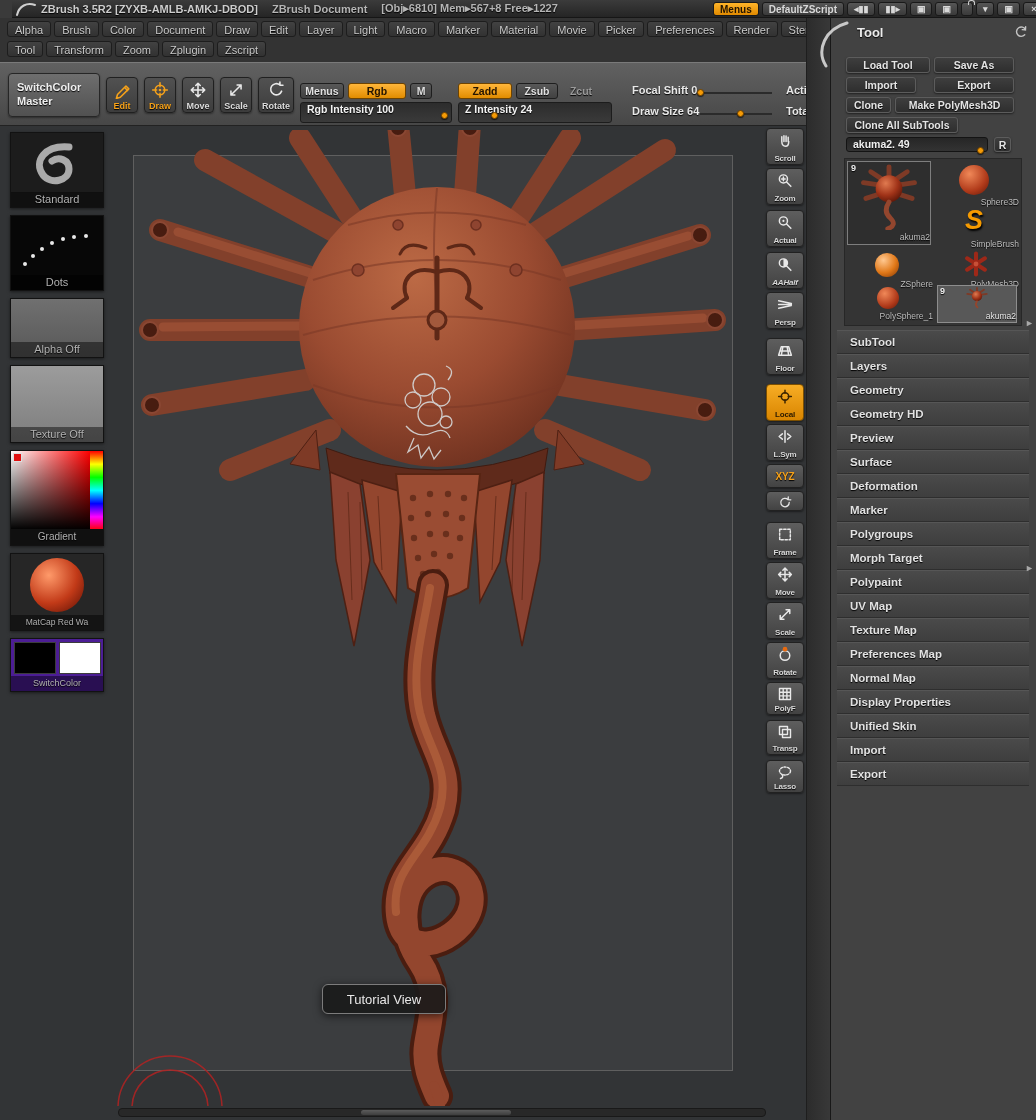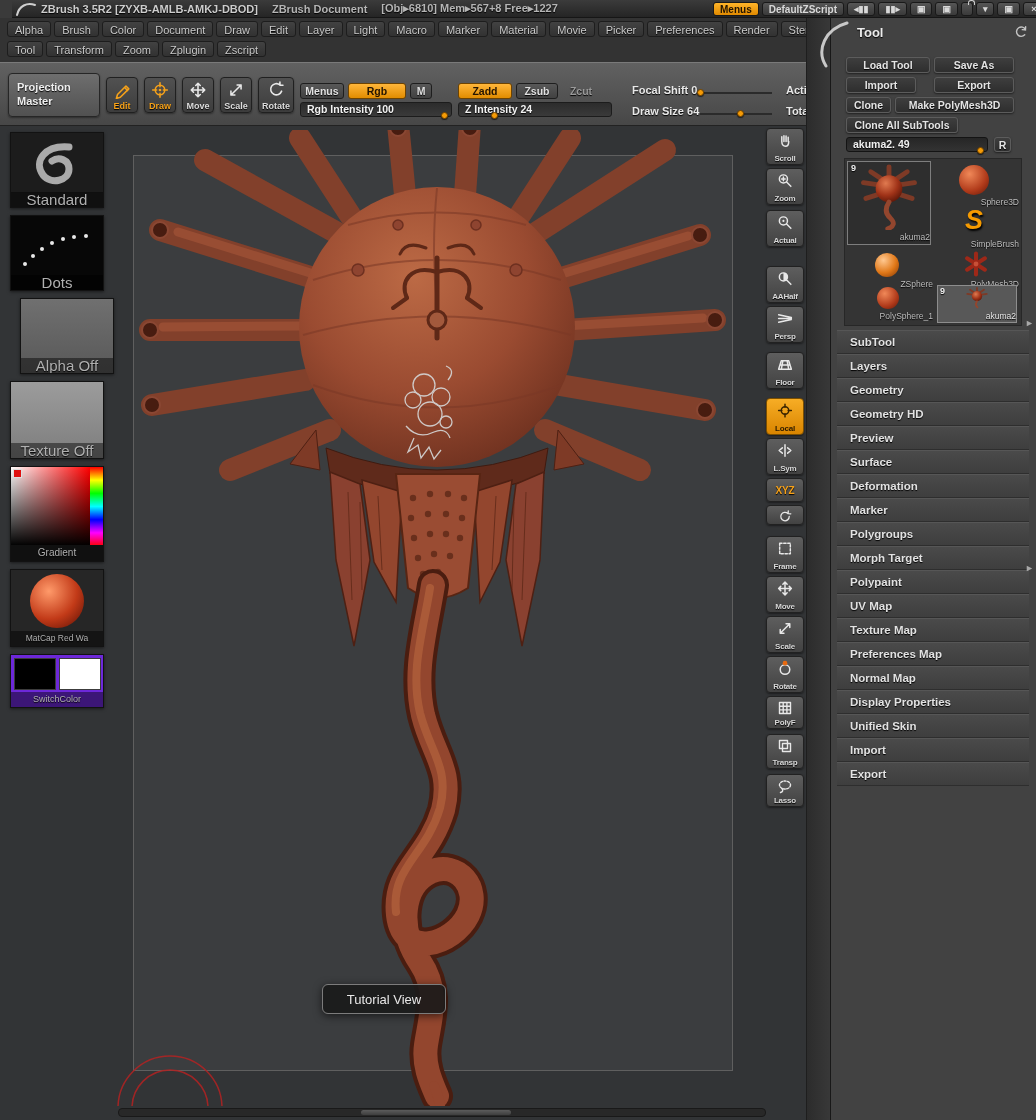--- a/index.html
+++ b/index.html
@@ -41,21 +41,21 @@
     border:1px solid #202020; border-radius:4px; box-shadow:0 1px 2px rgba(0,0,0,.4); }
   .mode-btn svg { position:absolute; left:50%; top:3px; transform:translateX(-50%); }
   .mode-btn .ml { position:absolute; bottom:1px; width:100%; text-align:center; font-size:9px;
     font-weight:bold; color:#dcdcdc; text-shadow:0 1px 1px #000; }
   .mode-btn.hot .ml { color:#f5a11a; }
   .small-btn { position:absolute; height:16px; background:linear-gradient(#585858,#414141);
     border:1px solid #1e1e1e; border-radius:3px; color:#e0e0e0; font-size:10.5px; font-weight:bold;
     line-height:14px; text-align:center; text-shadow:0 1px 1px #000; }
   .small-btn.sel { background:linear-gradient(#ffb63a,#e18c00); color:#241400; text-shadow:none; border-color:#6e4300; }
   .small-btn.dim { background:none; border-color:transparent; color:#9a9a9a; box-shadow:none; }
-  .slider { position:absolute; height:15px; background:linear-gradient(#2c2c2c,#3a3a3a);
+  .slider { position:absolute; height:21px; background:linear-gradient(#2c2c2c,#3a3a3a);
     border:1px solid #1c1c1c; border-radius:3px; color:#f2f2f2; font-size:10.5px; font-weight:bold;
     line-height:13px; padding-left:6px; text-shadow:0 1px 1px #000; }
   .odot { position:absolute; width:7px; height:7px; background:#f59b07; border:1px solid #6e4200;
     border-radius:50%; box-shadow:0 1px 1px rgba(0,0,0,.6); }
   .tlabel { position:absolute; font-size:11px; font-weight:bold; color:#e8e8e8; text-shadow:0 1px 1px #000; }
   .tline { position:absolute; height:2px; background:#2b2b2b; }
 
   
   #canvas { position:absolute; left:0; top:126px; width:806px; height:994px; background:#323436; }
   #docframe { position:absolute; left:133px; top:29px; width:600px; height:916px;
@@ -67,21 +67,21 @@
   #hscroll { position:absolute; left:118px; top:1108px; width:648px; height:9px; background:#282828;
     border:1px solid #191919; border-radius:4px; }
   #hthumb { position:absolute; left:242px; top:1px; width:150px; height:5px;
     background:linear-gradient(#5c5c5c,#3e3e3e); border-radius:3px; }
 
   
   #ltray { position:absolute; left:10px; top:132px; width:94px; }
   .thumb { position:relative; width:94px; margin-bottom:7px; background:#1e1e1e;
     border:1px solid #121212; box-shadow:0 1px 3px rgba(0,0,0,.5); overflow:hidden; }
   .thumb .tlab { position:absolute; bottom:0; left:0; width:100%; height:15px; line-height:15px;
-    text-align:center; font-size:15px; color:#b0b0b0; background:rgba(0,0,0,.45); text-shadow:0 1px 1px #000;
+    text-align:center; font-size:11px; color:#b0b0b0; background:rgba(0,0,0,.45); text-shadow:0 1px 1px #000;
     white-space:nowrap; overflow:hidden; }
   .ball { border-radius:50%; }
 
   
   #shelf { position:absolute; left:766px; top:128px; width:38px; }
   .sbtn { position:relative; width:38px; height:37px; background:linear-gradient(#5e5e5e,#424242);
     border:1px solid #212121; border-radius:4px; box-shadow:0 1px 2px rgba(0,0,0,.45); }
   .sbtn svg { position:absolute; left:50%; top:3px; transform:translateX(-50%); }
   .sbtn .sl { position:absolute; bottom:1px; width:100%; text-align:center; font-size:8px;
     font-weight:bold; color:#d8d8d8; text-shadow:0 1px 1px #000; letter-spacing:-0.2px; }
@@ -174,21 +174,21 @@
   <div class="menurow" style="top:41px;">
 
   <span class="mbtn">Tool</span>
       <span class="mbtn">Transform</span>
       <span class="mbtn">Zoom</span>
       <span class="mbtn">Zplugin</span>
       <span class="mbtn">Zscript</span>
     </div>
 
   <div id="toolbar">
-    <div class="tool-big" style="left:8px; top:10px; width:92px; height:44px;">Projection Master</div>
+    <div class="tool-big" style="left:8px; top:10px; width:92px; height:44px;">SwitchColor Master</div>
 
     <div class="mode-btn hot" style="left:106px; top:14px;">
       <svg class="icon hot" width="18" height="18" viewBox="0 0 16 16">
           <path d="M4,12 l7.5,-7.5 l2.5,2.5 L6.5,14.5 l-3.5,1 z M10.5,6 l2.5,2.5"></path>
         </svg>
       <div class="ml">Edit</div>
     </div>
     <div class="mode-btn hot" style="left:144px; top:14px;">
       <svg class="icon hot" width="18" height="18" viewBox="0 0 16 16">
           <circle cx="8" cy="8" r="4.2"></circle>
@@ -385,40 +385,40 @@
             <circle cx="22" cy="40" r="2"></circle>
             <circle cx="31" cy="33" r="2"></circle>
         <circle cx="41" cy="27" r="2"></circle>
             <circle cx="52" cy="23" r="2"></circle>
             <circle cx="63" cy="21" r="2"></circle>
             <circle cx="75" cy="20" r="2"></circle>
           </g>
       </svg>
       <div class="tlab">Dots</div>
     </div>
-    <div class="thumb" style="height:76px; background:linear-gradient(#707070,#585858);margin-left:10px;">
+    <div class="thumb" style="height:60px; background:linear-gradient(#707070,#585858);">
       <div class="tlab">Alpha Off</div>
     </div>
     <div class="thumb" style="height:78px; background:linear-gradient(#9c9c9c,#7d7d7d);">
       <div class="tlab">Texture Off</div>
     </div>
     <div class="thumb" style="height:96px; background:#111;">
       <div class="abs" style="left:0; top:0; width:79px; height:79px;
            background:linear-gradient(to bottom, rgba(0,0,0,0), #000), linear-gradient(to right, #fff, #f00);"></div>
       <div class="abs" style="right:0; top:0; width:13px; height:79px;
            background:linear-gradient(#f00,#ff0,#0f0,#0ff,#00f,#f0f,#f00);"></div>
       <div class="abs" style="left:2px; top:2px; width:9px; height:9px; background:#e01010; border:1px solid #ddd;"></div>
       <div class="tlab" style="height:16px; line-height:16px; font-size:10px; background:#101010;">Gradient</div>
     </div>
     <div class="thumb" style="height:78px; background:#262626;">
       <div class="ball" style="position:absolute; left:19px; top:4px; width:54px; height:54px;
            background:radial-gradient(circle at 35% 32%, #ff9a6a, #c23a18 55%, #621205 95%);"></div>
       <div class="tlab" style="font-size:8.5px;">MatCap Red Wa</div>
     </div>
-    <div class="thumb" style="height:54px; background:#6d28d9;">
+    <div class="thumb" style="height:54px; background:#4c1d95;">
       <div class="abs" style="left:3px; top:3px; width:42px; height:32px; background:#000; border:1px solid #3c3c3c;"></div>
       <div class="abs" style="left:48px; top:3px; width:42px; height:32px; background:#fff; border:1px solid #3c3c3c;"></div>
       <div class="tlab" style="font-size:9px;">SwitchColor</div>
     </div>
   </div>
 
   <div id="shelf">
     <div class="sbtn">
       <svg class="icon" width="17" height="17" viewBox="0 0 16 16">
           <path d="M5,9 V4.5 M7,9 V3.5 M9,9 V3.8 M11,9 V5 M5,9 c0,3 1.5,4.5 3.5,4.5 c2,0 3,-1.5 3,-4.5"></path>
@@ -435,21 +435,21 @@
       <div class="sl">Zoom</div>
     </div>
     <div class="sbtn" style="margin-top:5px;">
       <svg class="icon" width="17" height="17" viewBox="0 0 16 16">
           <circle cx="6.5" cy="6.5" r="3.8"></circle>
           <line x1="9.5" y1="9.5" x2="13.5" y2="13.5"></line>
           <circle cx="6.5" cy="6.5" r="1" fill="#e8e8e8" stroke="none"></circle>
         </svg>
       <div class="sl">Actual</div>
     </div>
-    <div class="sbtn" style="margin-top:19px;">
+    <div class="sbtn" style="margin-top:5px;font-style:italic;">
       <svg class="icon" width="17" height="17" viewBox="0 0 16 16">
           <circle cx="6.5" cy="6.5" r="3.8"></circle>
           <line x1="9.5" y1="9.5" x2="13.5" y2="13.5"></line>
           <path d="M6.5,2.7 a3.8,3.8 0 0 1 0,7.6 z" fill="#e8e8e8" stroke="none"></path>
         </svg>
       <div class="sl">AAHalf</div>
     </div>
     <div class="sbtn" style="margin-top:3px;">
       <svg class="icon" width="17" height="17" viewBox="0 0 16 16">
           <path d="M2,4.5 L14,7 M2,8 L14,8 M2,11.5 L14,9"></path>

